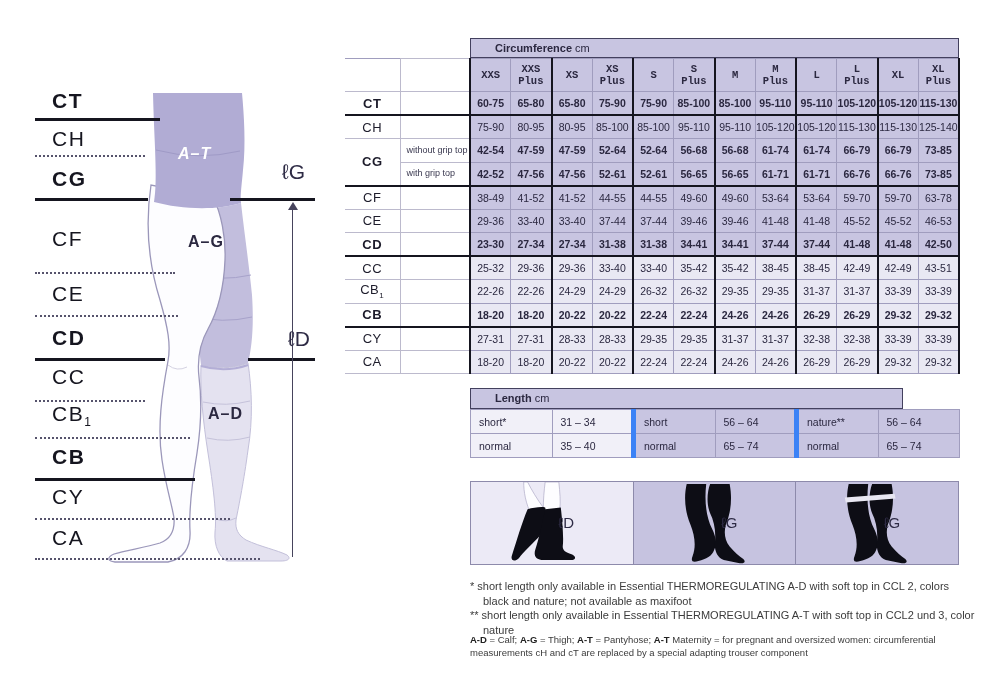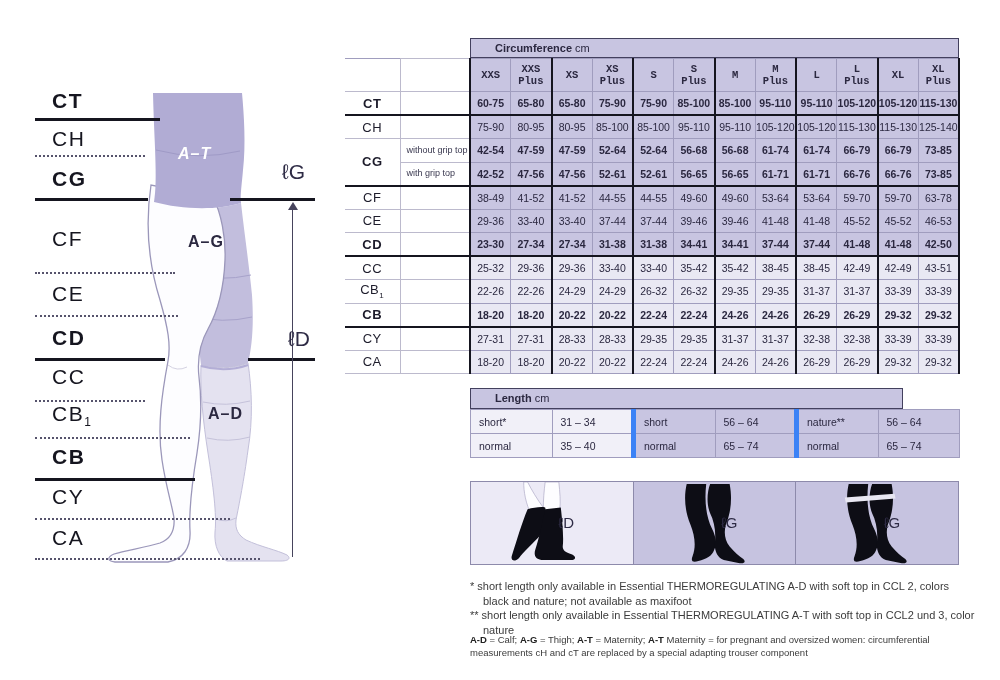--- a/index.html
+++ b/index.html
@@ -430,13 +430,13 @@
       <path d="M48,16 L99,12 L100,17 L49,21 Z" fill="#e8e7f2"></path>
     </svg>
     <span class="plabel">ℓG</span>
   </div>
 </div>
 
 <div class="footnotes">
   <div class="fn">* short length only available in Essential THERMOREGULATING A-D with soft top in CCL 2, colors black and nature; not available as maxifoot</div>
   <div class="fn">** short length only available in Essential THERMOREGULATING A-T with soft top in CCL2 und 3, color nature</div>
 </div>
-<div class="legend"><b>A-D</b><span> = Calf; </span><b>A-G</b><span> = Thigh; </span><b>A-T</b><span> = Maternity; </span><b>A-T</b><span> Maternity = for pregnant and oversized women: circumferential measurements cH and cT are replaced by a special adapting trouser component</span></div>
+<div class="legend"><b>A-D</b><span> = Calf; </span><b>A-G</b><span> = Thigh; </span><b>A-T</b><span> = Pantyhose; </span><b>A-T</b><span> Maternity = for pregnant and oversized women: circumferential measurements cH and cT are replaced by a special adapting trouser component</span></div>
 
 </body></html>

